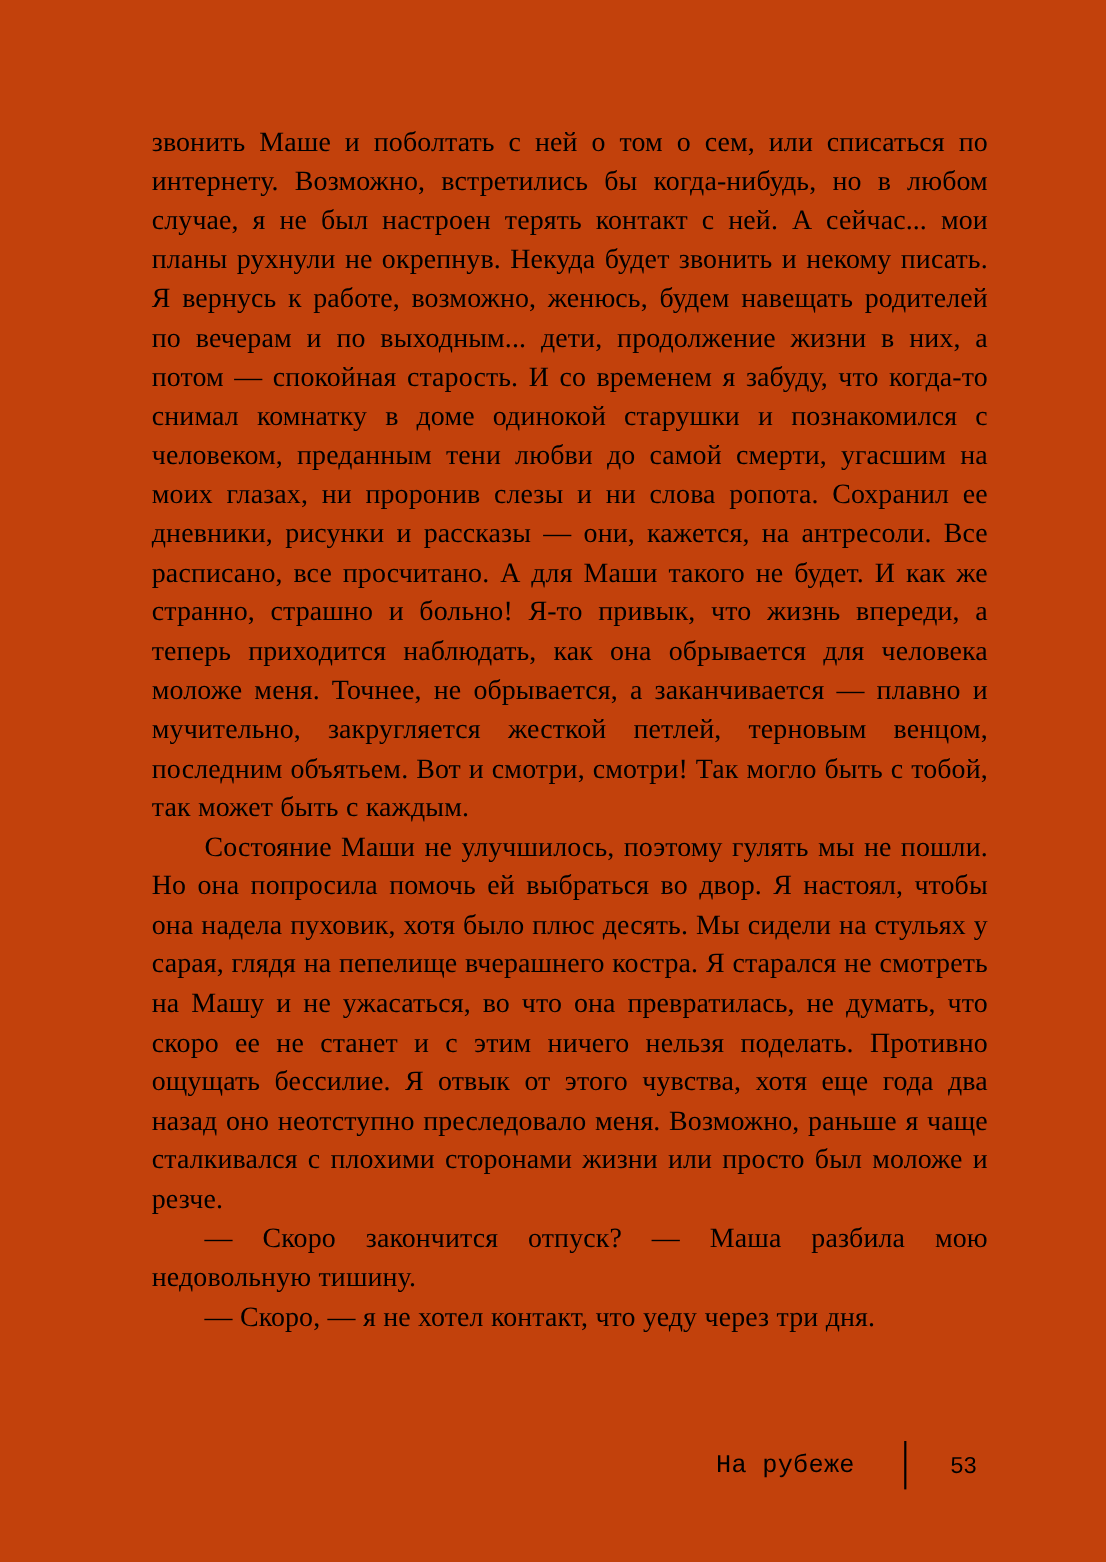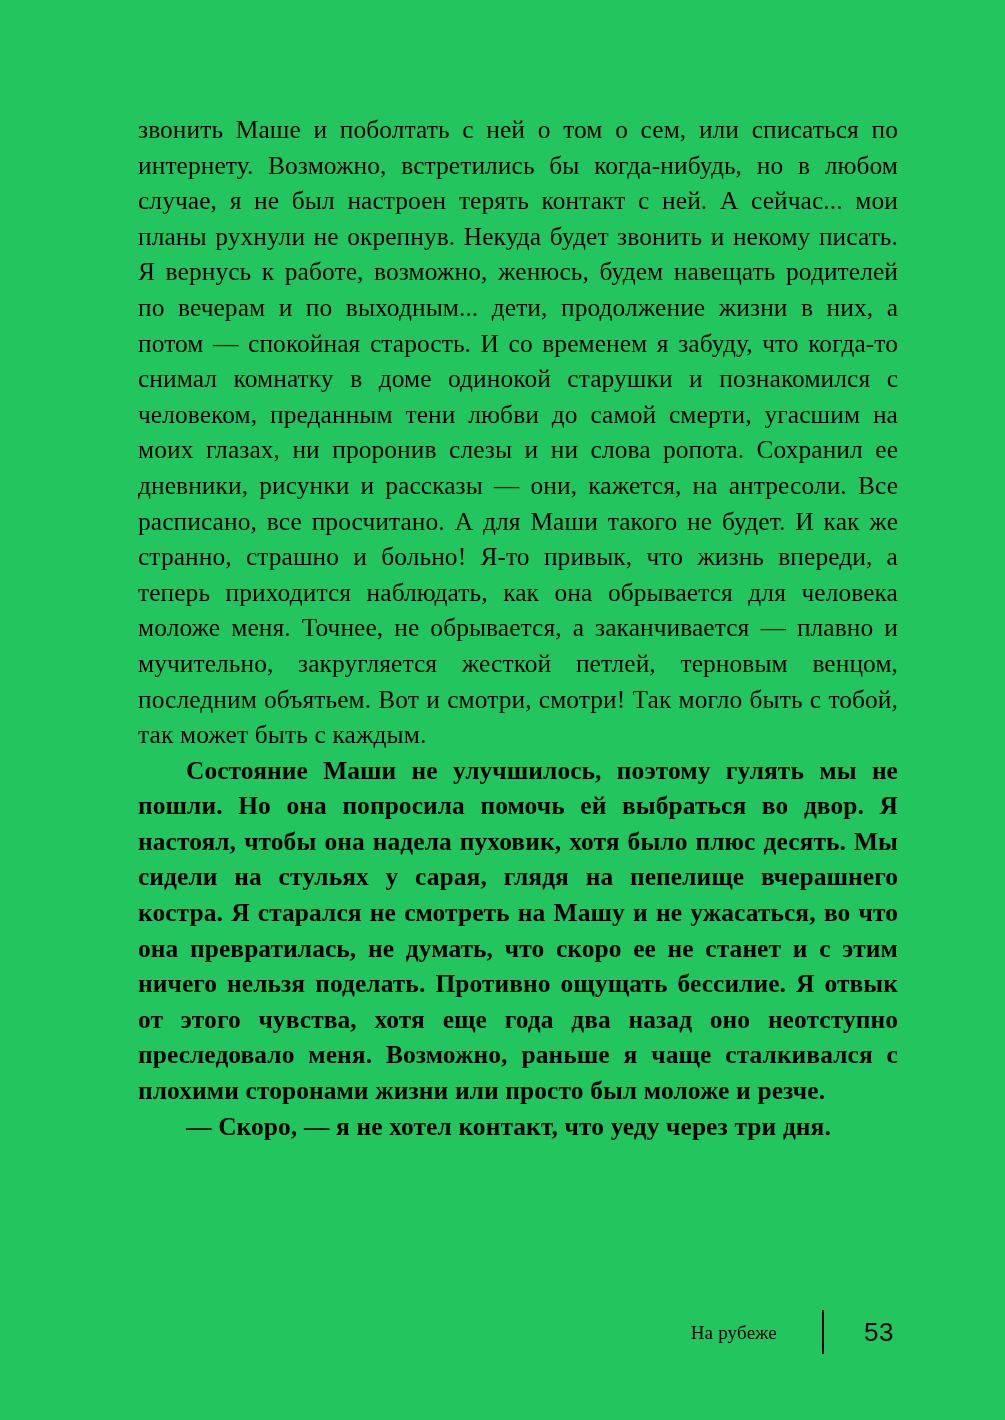--- a/index.html
+++ b/index.html
@@ -17,21 +17,21 @@
     color: #000000;
     -webkit-font-smoothing: antialiased;
   }
 
   .page {
     position: absolute;
     left: 0;
     top: 0;
     width: 1005px;
     height: 1420px;
-    background: #22c55e;
+    background: #c2410c;
   }
 
   
   .text-column {
     position: absolute;
     left: 138px;
     top: 112px;
     width: 760px;
   }
 
@@ -42,21 +42,20 @@
     text-align: justify;
     text-align-last: left;
     text-justify: inter-word;
     letter-spacing: 0.1px;
     word-spacing: 0.2px;
     hyphens: none;
   }
 
   .para.indent {
     text-indent: 48px;
-    font-weight: bold;
   }
 
   
   .footer {
     position: absolute;
     left: 138px;
     top: 1306px;
     width: 760px;
     height: 52px;
   }
@@ -64,55 +63,56 @@
   .footer-inner {
     position: absolute;
     right: 0;
     top: 0;
     display: flex;
     align-items: center;
     height: 52px;
   }
 
   .running-head {
-    font-family: Liberation Serif, serif;
-    font-size: 19px;
+    font-family: Liberation Mono, monospace;
+    font-size: 23px;
     line-height: 1;
     color: #000000;
     letter-spacing: 0.2px;
     white-space: nowrap;
   }
 
   .footer-rule {
     width: 2px;
     height: 44px;
     background: #000000;
     margin: 0 40px 0 45px;
     flex: 0 0 auto;
   }
 
   .folio {
     font-family: "Liberation Sans", "DejaVu Sans", sans-serif;
-    font-size: 26px;
+    font-size: 21px;
     line-height: 1;
     color: #000000;
     letter-spacing: 0.5px;
     min-width: 34px;
     text-align: left;
     white-space: nowrap;
   }
 </style>
 </head>
 <body>
 
 <div class="page">
 
   <div class="text-column">
     <p class="para">звонить Маше и поболтать с ней о том о сем, или списаться по интернету. Возможно, встретились бы когда-нибудь, но в любом случае, я не был настроен терять контакт с ней. А сейчас... мои планы рухнули не окрепнув. Некуда будет звонить и некому писать. Я вернусь к работе, возможно, женюсь, будем навещать родителей по вечерам и по выходным... дети, продолжение жизни в них, а потом — спокойная старость. И со временем я забуду, что когда-то снимал комнатку в доме одинокой старушки и познакомился с человеком, преданным тени любви до самой смерти, угасшим на моих глазах, ни проронив слезы и ни слова ропота. Сохранил ее дневники, рисунки и рассказы — они, кажется, на антресоли. Все расписано, все просчитано. А для Маши такого не будет. И как же странно, страшно и больно! Я-то привык, что жизнь впереди, а теперь приходится наблюдать, как она обрывается для человека моложе меня. Точнее, не обрывается, а заканчивается — плавно и мучительно, закругляется жесткой петлей, терновым венцом, последним объятьем. Вот и смотри, смотри! Так могло быть с тобой, так может быть с каждым.</p>
     <p class="para indent">Состояние Маши не улучшилось, поэтому гулять мы не пошли. Но она попросила помочь ей выбраться во двор. Я настоял, чтобы она надела пуховик, хотя было плюс десять. Мы сидели на стульях у сарая, глядя на пепелище вчерашнего костра. Я старался не смотреть на Машу и не ужасаться, во что она превратилась, не думать, что скоро ее не станет и с этим ничего нельзя поделать. Противно ощущать бессилие. Я отвык от этого чувства, хотя еще года два назад оно неотступно преследовало меня. Возможно, раньше я чаще сталкивался с плохими сторонами жизни или просто был моложе и резче.</p>
+    <p class="para indent">— Скоро закончится отпуск? — Маша разбила мою недовольную тишину.</p>
     <p class="para indent">— Скоро, — я не хотел контакт, что уеду через три дня.</p>
   </div>
 
   <div class="footer">
     <div class="footer-inner">
       <span class="running-head">На рубеже</span>
       <span class="footer-rule"></span>
       <span class="folio">53</span>
     </div>
   </div>

